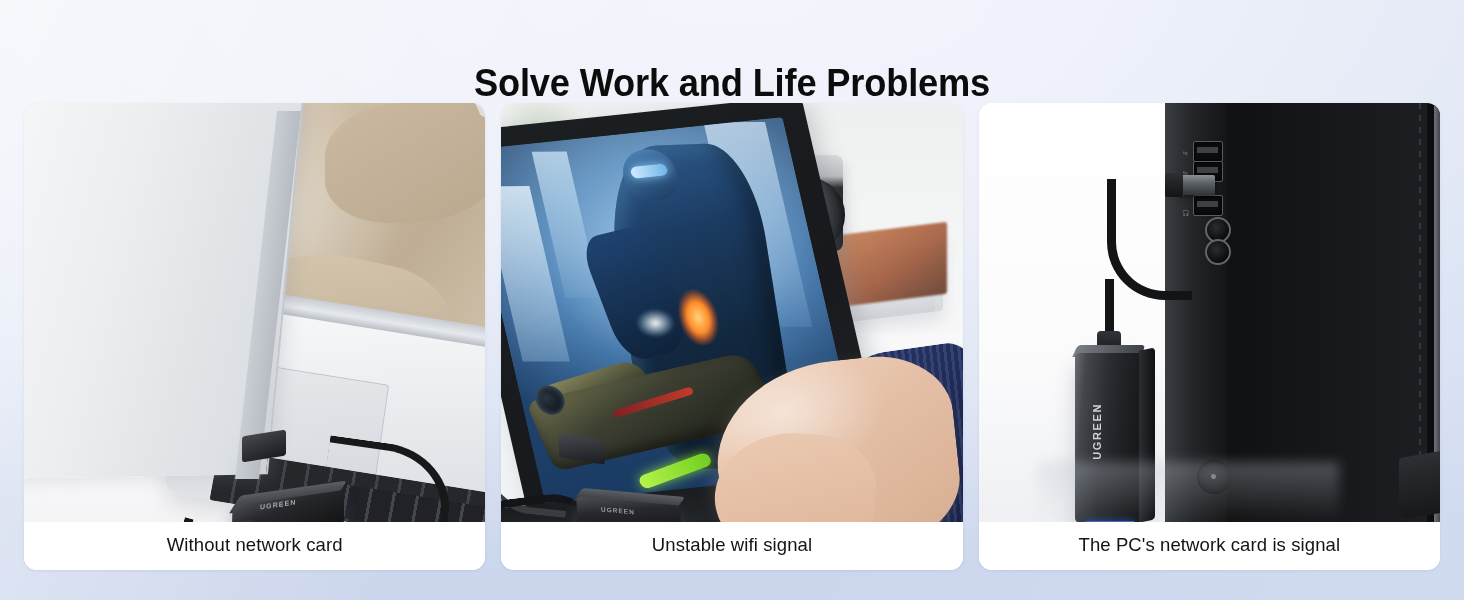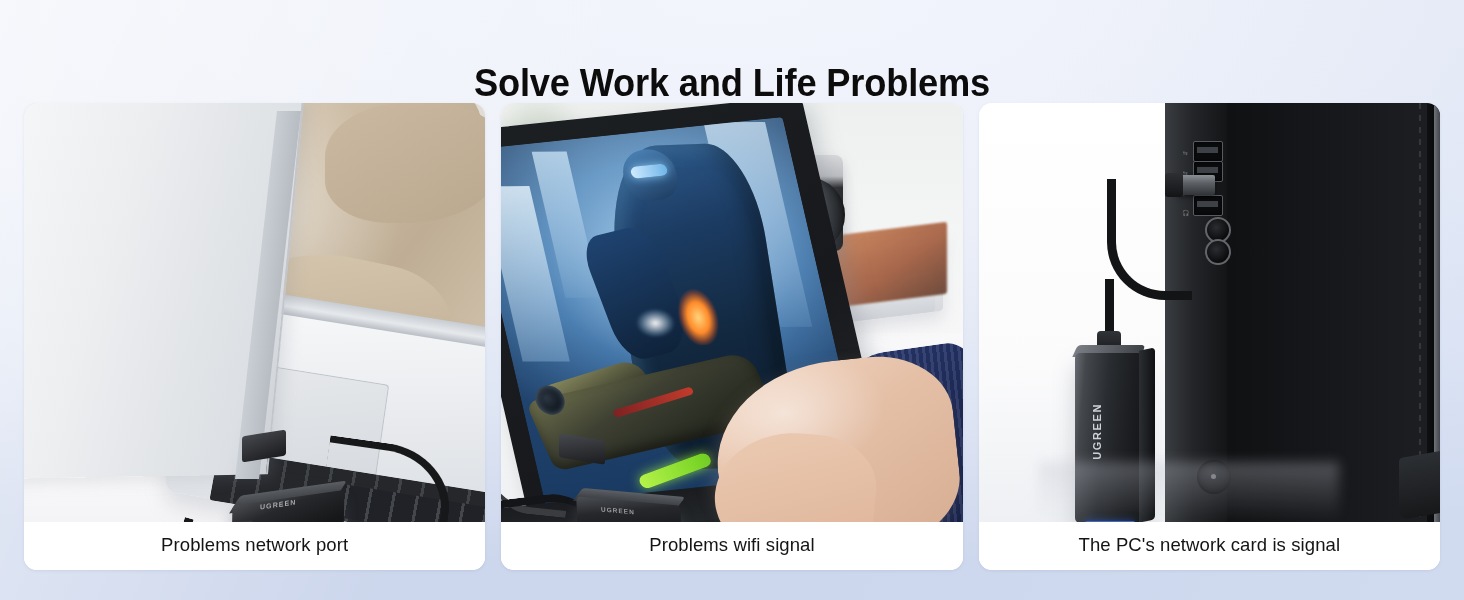--- a/index.html
+++ b/index.html
@@ -658,21 +658,21 @@
         <div class="sc s1-lidedge"></div>
         <div class="sc s1-cable2"></div>
         <div class="sc s1-usbplug"></div>
         <div class="sc s1-adapter-top"></div>
         <div class="sc s1-adapter"></div>
         <div class="sc s1-logo">UGREEN</div>
         <div class="sc s1-rj45"></div>
 
         <div class="sc s1-cable"></div>
       </div>
-      <div class="card-caption">Problems network port</div>
+      <div class="card-caption">Without network card</div>
     </div>
 
     <div class="card">
       <div class="card-photo">
         <div class="sc s2"></div>
         <div class="sc s2-bg"></div>
         <div class="sc s2-plant"></div>
 
         <div class="sc s2-books"></div>
         <div class="sc s2-book2"></div>
@@ -712,21 +712,21 @@
         <div class="sc s2-usbcable"></div>
         <div class="sc s2-usbplug"></div>
         <div class="sc s2-blackcable"></div>
         <div class="sc s2-adapter-top"></div>
         <div class="sc s2-adapter"></div>
         <div class="sc s2-logo">UGREEN</div>
 
         <div class="sc s2-bluecable"></div>
         <div class="sc s2-bluecable-hl"></div>
       </div>
-      <div class="card-caption">Problems wifi signal</div>
+      <div class="card-caption">Unstable wifi signal</div>
     </div>
 
     <div class="card">
       <div class="card-photo">
         <div class="sc s3"></div>
         <div class="sc s3-tower"></div>
         <div class="sc s3-tower-face"></div>
         <div class="sc s3-tower-panel"></div>
         <div class="sc s3-seam"></div>
         <div class="sc s3-edge-hl"></div>

